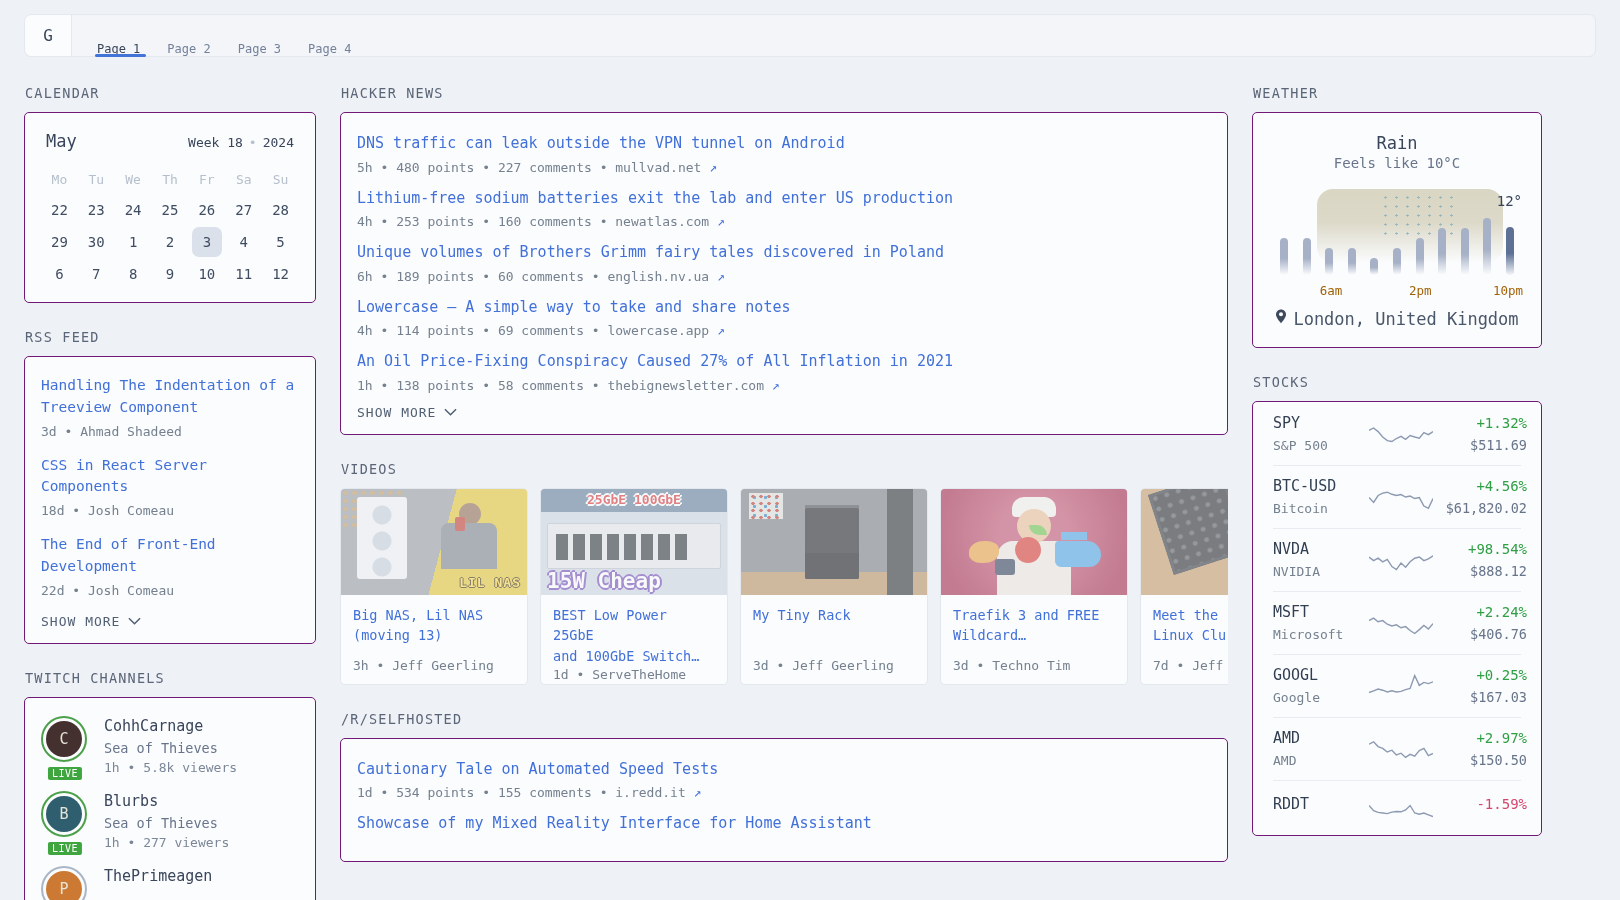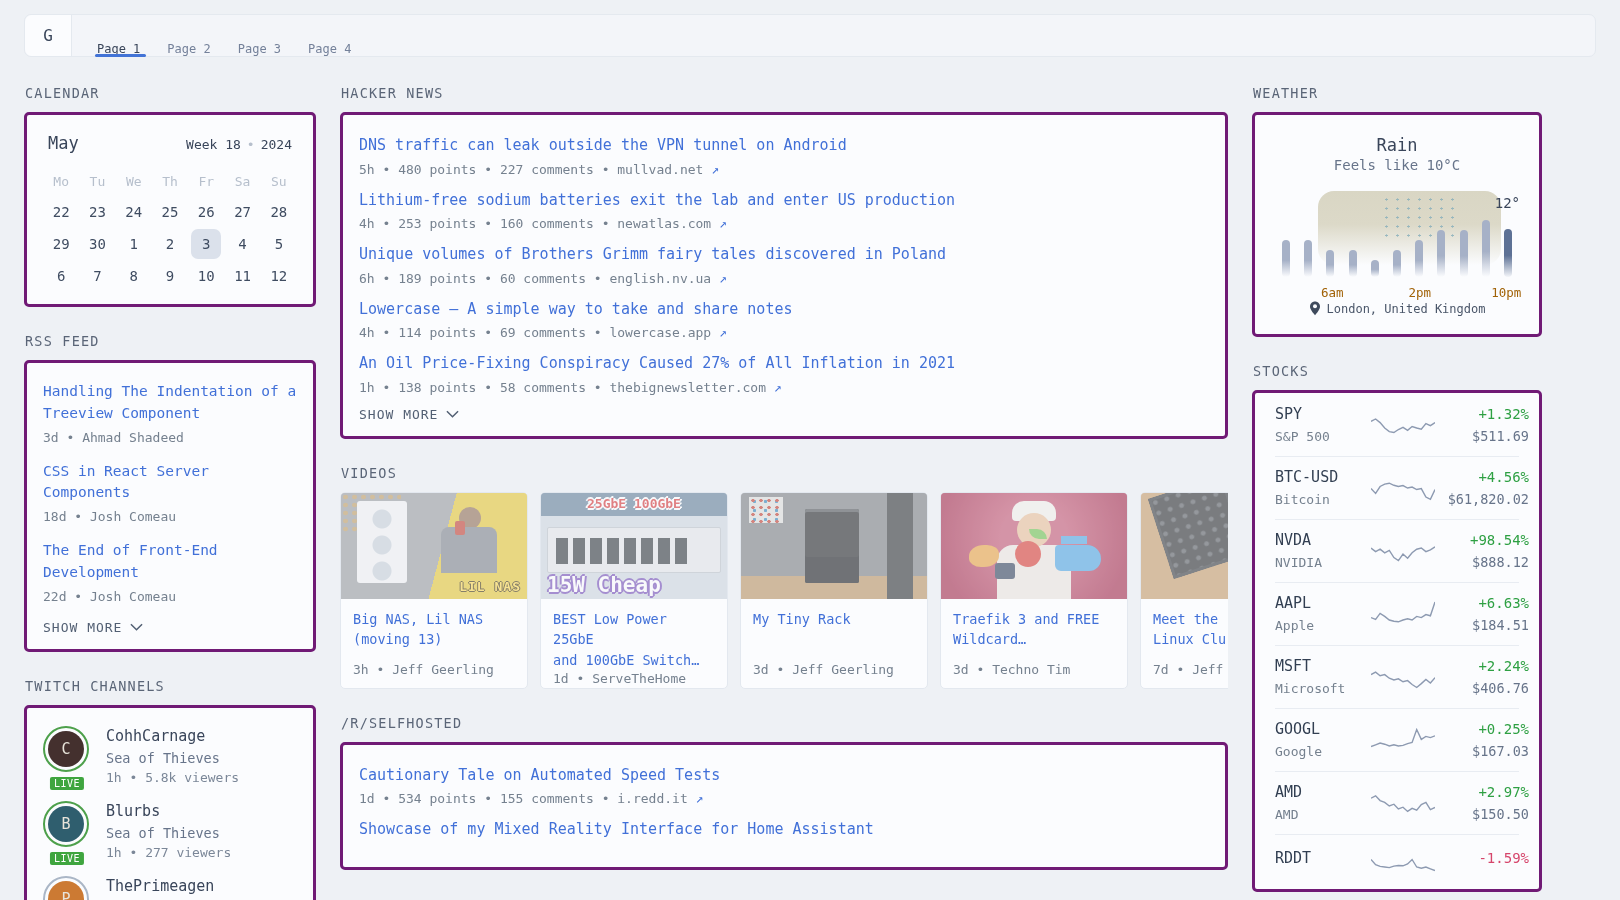--- a/index.html
+++ b/index.html
@@ -13,21 +13,21 @@
   .nav { margin:14px 24px 0; height:43px; background:#f3f5f9; border:1px solid #e4e9ef; border-radius:7px; display:flex; align-items:stretch; }
   .logo { width:47px; background:#fbfcfe; border-right:1px solid #e4e9ef; border-radius:7px 0 0 7px; display:flex; align-items:center; justify-content:center; font-size:16px; color:#39455a; cursor:pointer; }
   .tabs { display:flex; margin-left:25px; gap:27px; }
   .tab { position:relative; display:flex; align-items:flex-end; font-size:12px; color:#74819a; cursor:pointer; }
   .tab.active { color:#39455a; }
   .tab.active::after { content:""; position:absolute; left:-2px; right:-6px; bottom:-1px; height:3px; background:#4273d6; border-radius:2px; }
   
   .grid { display:grid; grid-template-columns:292px 888px 290px; column-gap:24px; padding:28px 0 0 24px; align-items:start; }
   .sec { font-size:13.5px; color:#5a6577; letter-spacing:1.2px; margin:0 0 11px 1px; font-weight:normal; }
   .sec.mt { margin-top:26px; }
-  .card { background:#fbfcfe; border:3px solid #701a75; border-radius:5px; }
+  .card { background:#fbfcfe; border:1px solid #701a75; border-radius:5px; }
   .link { color:#4170d8; cursor:pointer; }
   .meta { font-size:13px; color:#75818f; margin-top:5px; }
   .ext { color:#4170d8; }
   .show-more { margin-top:4px; color:#525f73; font-size:13px; letter-spacing:1px; display:flex; gap:8px; align-items:center; cursor:pointer; }
   .chev { width:13px; height:8px; }
   
   .cal { padding:18px 16px 12px; }
   .cal-head { display:flex; justify-content:space-between; align-items:baseline; padding:0 5px; }
   .cal-month { font-size:17px; color:#39455a; }
   .cal-week { font-size:13px; color:#39455a; }
@@ -98,21 +98,21 @@
   .w-chart { position:relative; height:84px; margin:20px 4px 0; }
   .w-bg { position:absolute; left:16%; right:5%; top:-2px; height:74px; border-radius:16px; background:linear-gradient(180deg,#d9d6c4 0%,#dcd9c8 45%,rgba(220,217,200,0) 100%); }
   .w-dots { position:absolute; left:43%; width:33%; top:2px; height:42px; background-image:radial-gradient(#8ab0bb 1.1px,rgba(0,0,0,0) 1.5px); background-size:11px 9px; opacity:.85; }
   .w-bars { position:absolute; inset:0; display:flex; align-items:flex-end; justify-content:space-between; padding:0 1px; }
   .wbar { width:8px; border-radius:4px; background:linear-gradient(180deg,#a6b1c7 55%,rgba(166,177,199,0) 100%); }
   .wbar.hl { background:linear-gradient(180deg,#5d7195 55%,rgba(93,113,149,.05) 100%); }
   .w-temp { position:absolute; right:-7px; top:2px; font-size:14px; color:#39455a; }
   .w-times { position:relative; height:16px; margin-top:8px; font-size:12.5px; color:#a16207; }
   .w-times span { position:absolute; transform:translateX(-50%); }
   .w-t0 { left:23%; } .w-t1 { left:59.5%; } .w-t2 { left:95.5%; }
-  .w-loc { margin-top:0; font-size:12px; color:#4a5669; display:flex; justify-content:center; align-items:flex-end; gap:6px; }
+  .w-loc { margin-top:10px; font-size:17px; color:#4a5669; display:flex; justify-content:center; align-items:flex-start; gap:6px; }
   
   .st { padding:1px 20px; }
   .st-row { display:flex; align-items:center; padding:11px 0 12px; border-top:1px solid #e8ecf2; cursor:pointer; }
   .st-row:first-child { border-top:none; }
   .st-left { width:96px; flex:none; }
   .st-tick { font-size:15px; color:#323f52; }
   .st-name { font-size:13px; color:#75818f; margin-top:6px; }
   .st-spark { flex:1; display:flex; justify-content:center; align-items:center; }
   .st-right { width:94px; flex:none; text-align:right; }
   .st-chg { font-size:14px; }
@@ -439,35 +439,20 @@
               <polyline fill="none" stroke="#8d9ab1" stroke-width="1.4" points="0.0,12.0 4.6,15.6 9.1,13.2 13.7,16.8 18.3,14.4 22.9,21.6 27.4,24.6 32.0,18.0 36.6,22.2 41.1,16.8 45.7,13.2 50.3,12.0 54.9,15.6 59.4,13.8 64.0,10.8"></polyline>
             </svg>
           </div>
           <div class="st-right">
             <div class="st-chg up">+98.54%</div>
             <div class="st-price">$888.12</div>
           </div>
         </div>
         <div class="st-row">
           <div class="st-left">
-            <div class="st-tick">AAPL</div>
-            <div class="st-name">Apple</div>
-          </div>
-          <div class="st-spark">
-            <svg width="64" height="30" viewBox="0 0 64 30">
-              <polyline fill="none" stroke="#8d9ab1" stroke-width="1.4" points="0.0,18.6 4.6,20.4 9.1,14.4 13.7,17.4 18.3,21.0 22.9,22.2 27.4,22.8 32.0,21.0 36.6,19.8 41.1,21.0 45.7,17.4 50.3,18.6 54.9,15.6 59.4,16.8 64.0,3.0"></polyline>
-            </svg>
-          </div>
-          <div class="st-right">
-            <div class="st-chg up">+6.63%</div>
-            <div class="st-price">$184.51</div>
-          </div>
-        </div>
-        <div class="st-row">
-          <div class="st-left">
             <div class="st-tick">MSFT</div>
             <div class="st-name">Microsoft</div>
           </div>
           <div class="st-spark">
             <svg width="64" height="30" viewBox="0 0 64 30">
               <polyline fill="none" stroke="#8d9ab1" stroke-width="1.4" points="0.0,12.6 4.6,10.2 9.1,13.8 13.7,12.6 18.3,16.2 22.9,18.0 27.4,16.8 32.0,19.8 36.6,18.6 41.1,22.5 45.7,25.5 50.3,21.6 54.9,17.4 59.4,21.0 64.0,15.6"></polyline>
             </svg>
           </div>
           <div class="st-right">
             <div class="st-chg up">+2.24%</div>

